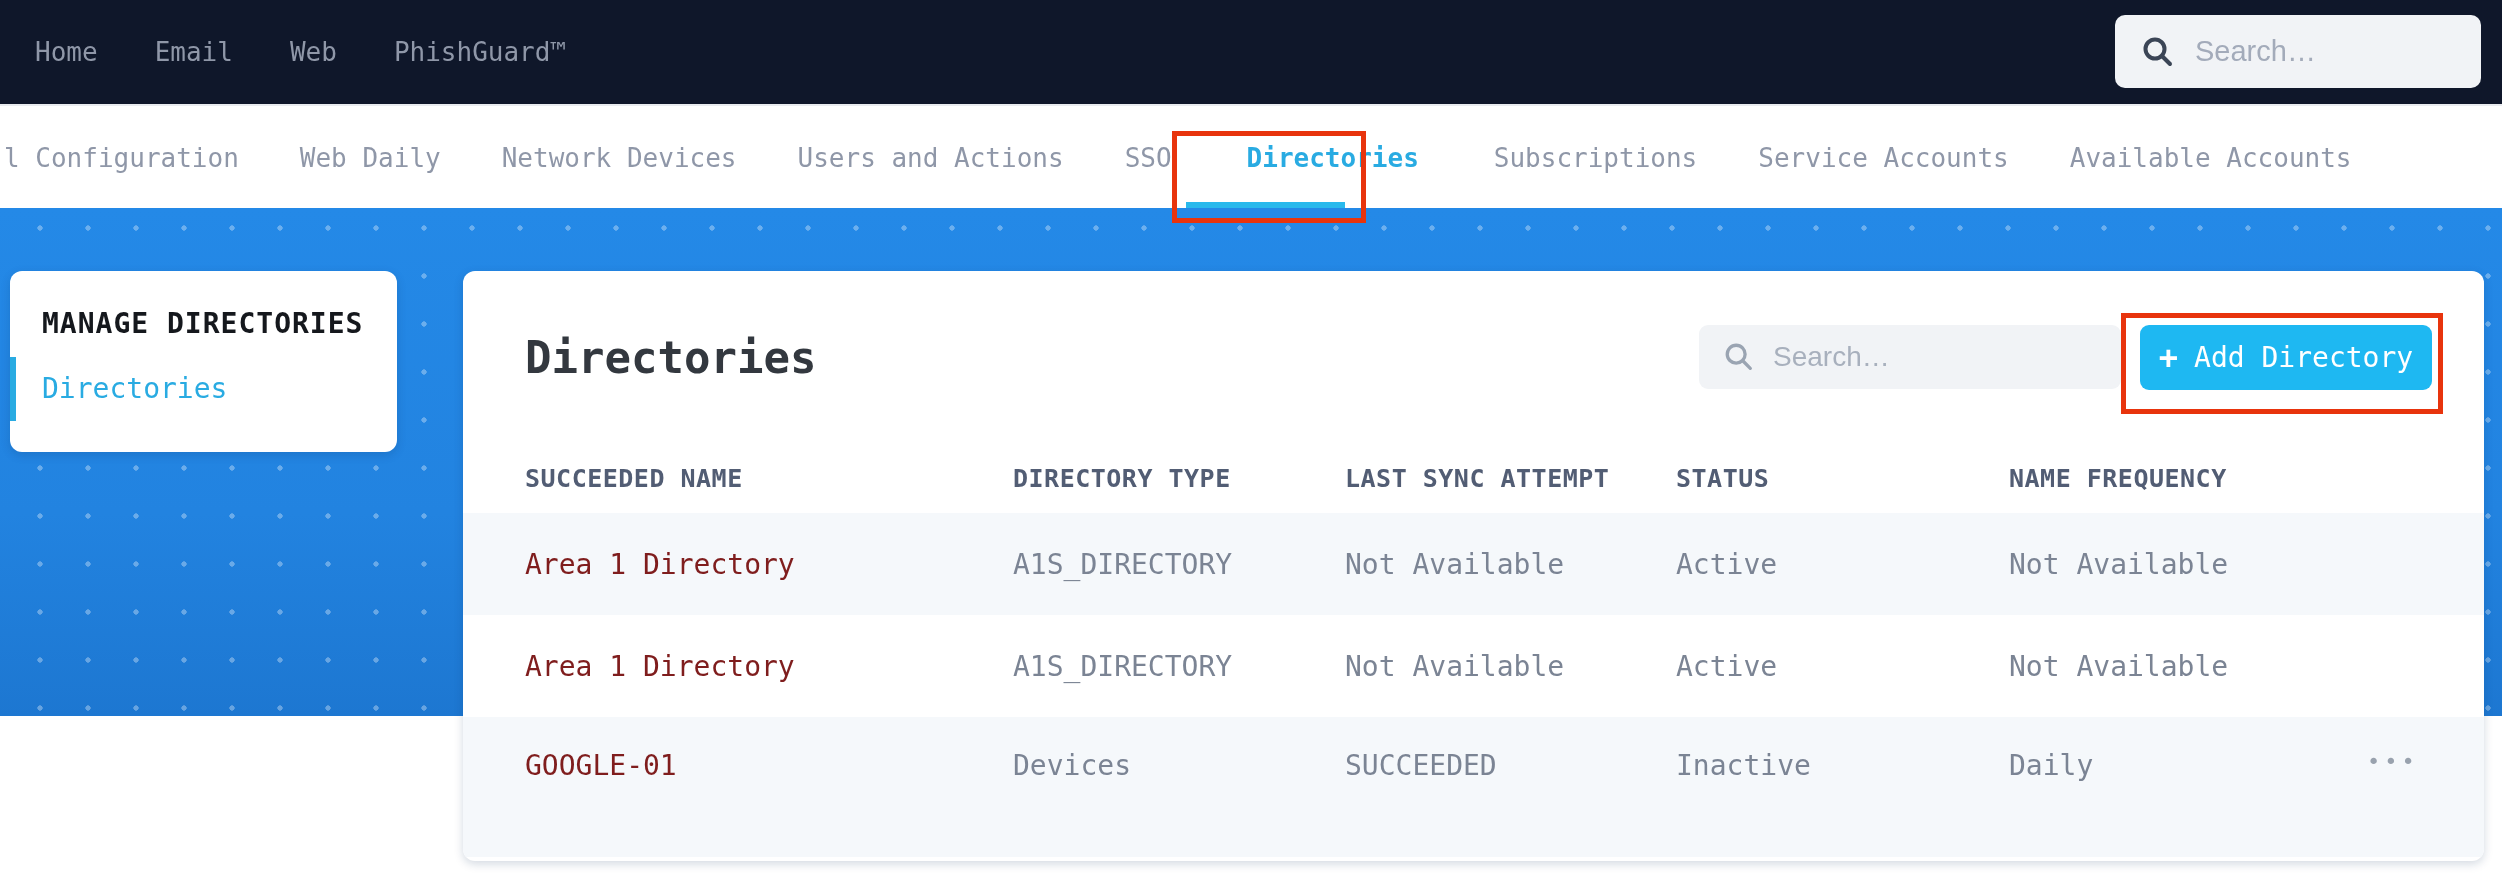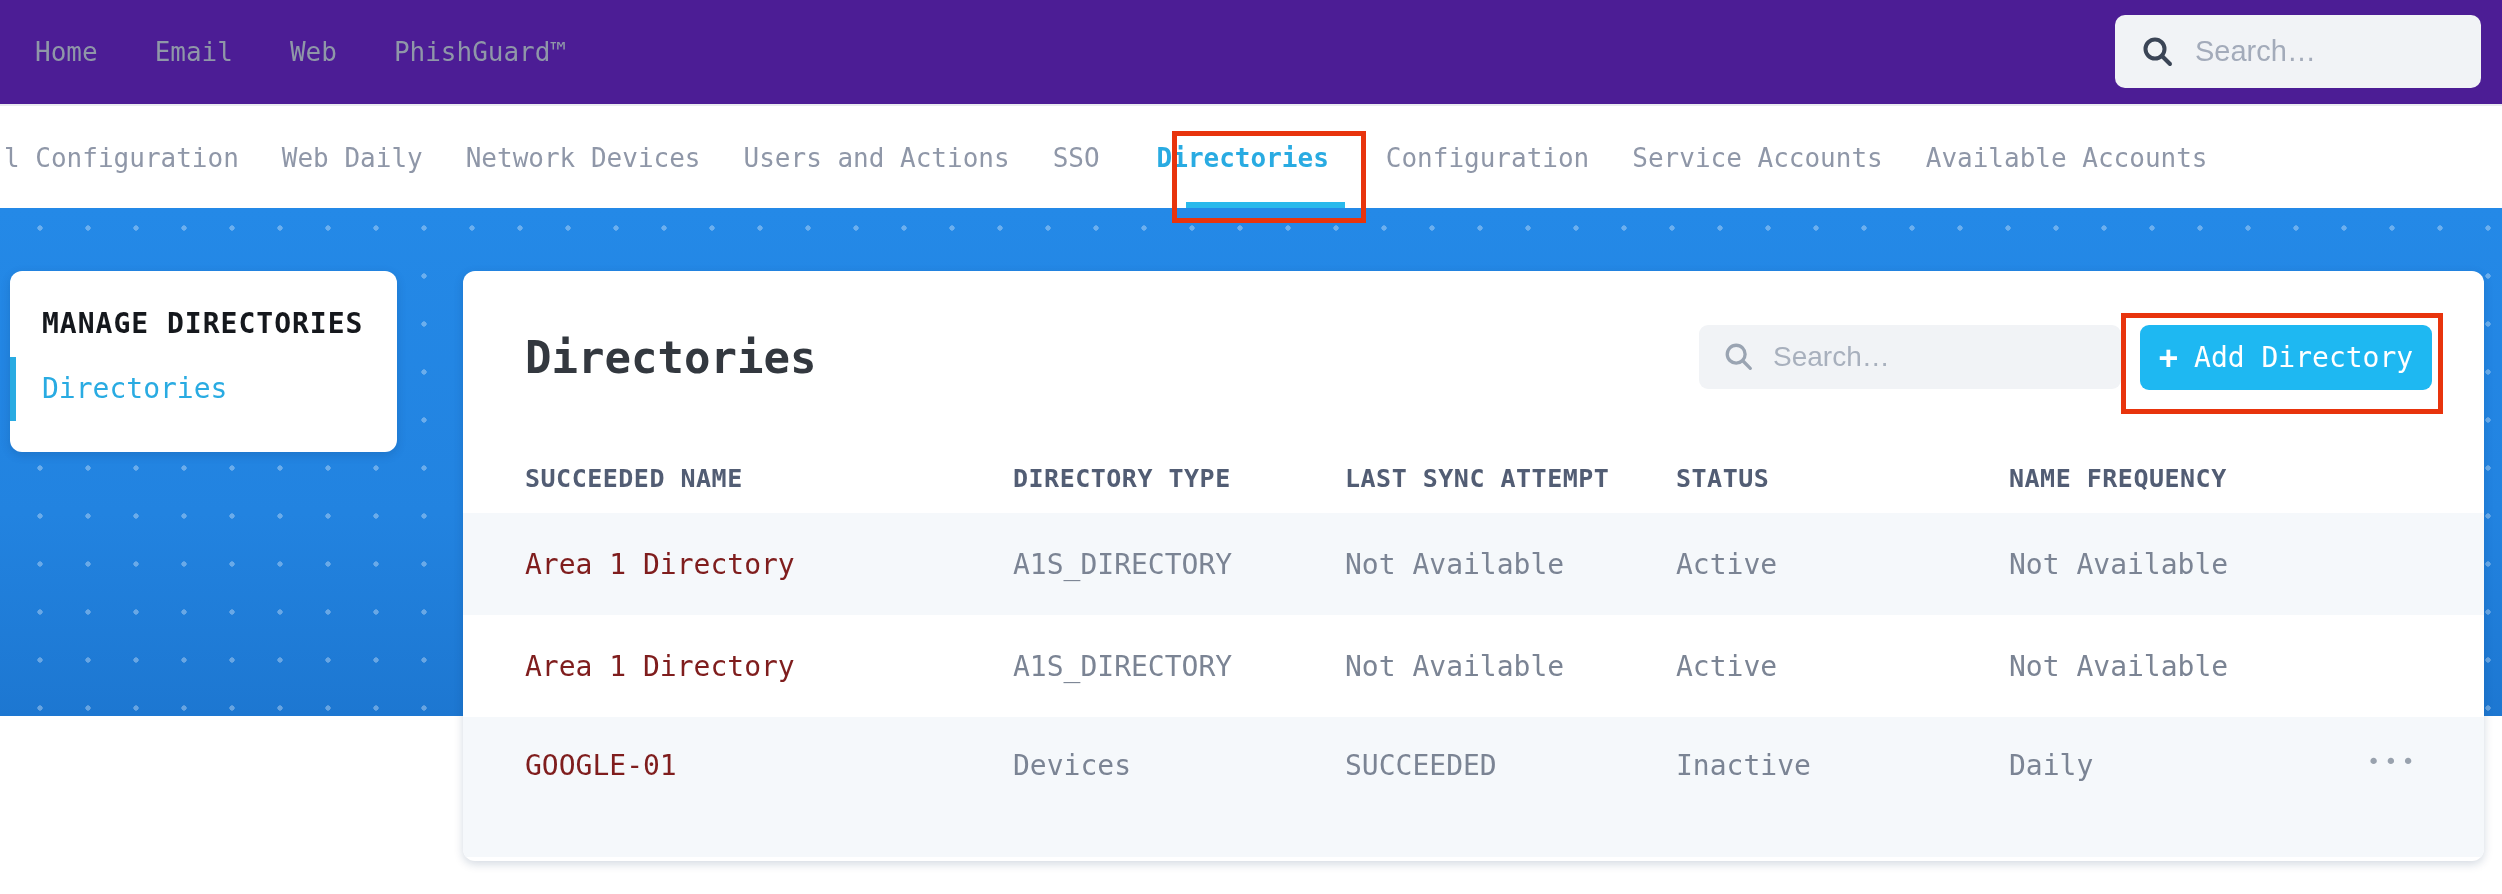--- a/index.html
+++ b/index.html
@@ -2,33 +2,33 @@
 <html><head>
 <meta charset="utf-8">
 <style>
   * { margin:0; padding:0; box-sizing:border-box; }
   html,body { width:2502px; height:894px; overflow:hidden; background:#fff;
               font-family:"DejaVu Sans Mono", monospace; }
   .stage { position:relative; width:2502px; height:894px; }
 
   
   .topbar { position:absolute; left:0; top:0; width:2502px; height:106px;
-            background:#4c1d95; border-bottom:2px solid #e9ebef;
+            background:#0f172a; border-bottom:2px solid #e9ebef;
             display:flex; align-items:center; }
   .topnav { display:flex; align-items:center; gap:57px; margin-left:35px; }
   .topnav-item { font-size:26px; color:#8f97a8; cursor:pointer; white-space:nowrap; }
   .topsearch { position:absolute; left:2115px; top:15px; width:366px; height:73px;
                background:#f1f3f6; border-radius:10px; display:flex; align-items:center;
                padding-left:26px; gap:20px; }
   .topsearch .mag { flex:0 0 auto; }
   .search-ph { font-family:"Liberation Sans", sans-serif; font-size:29px; color:#a3abba; }
 
   
   .subnav { position:absolute; left:0; top:108px; width:2502px; height:100px;
-            background:#ffffff; display:flex; align-items:center; gap:43px; }
+            background:#ffffff; display:flex; align-items:center; gap:61px; }
   .subnav-item { font-size:26px; color:#8f97a8; white-space:nowrap; cursor:pointer; }
   .subnav-item.first { margin-left:4px; }
   .subnav-item.active { color:#29abe2; font-weight:bold; padding:0 14px; }
   .tab-underline { position:absolute; left:1186px; top:202px; width:159px; height:6px;
                    background:#29b9ec; }
   .annot-box { position:absolute; border:5px solid #e8340d; background:transparent; z-index:30; }
   .annot-tab { left:1172px; top:131px; width:194px; height:92px; }
   .annot-btn { left:2121px; top:313px; width:322px; height:101px; }
 
   
@@ -100,21 +100,21 @@
     </div>
   </header>
 
   <nav class="subnav">
     <span class="subnav-item first">l Configuration</span>
     <span class="subnav-item">Web Daily</span>
     <span class="subnav-item">Network Devices</span>
     <span class="subnav-item">Users and Actions</span>
     <span class="subnav-item">SSO</span>
     <span class="subnav-item active">Directories</span>
-    <span class="subnav-item">Configuration</span>
+    <span class="subnav-item">Subscriptions</span>
     <span class="subnav-item">Service Accounts</span>
     <span class="subnav-item">Available Accounts</span>
   </nav>
   <div class="tab-underline"></div>
   <div class="annot-box annot-tab"></div>
 
   <main class="workspace">
 
     <aside class="sidecard">
       <h2>MANAGE DIRECTORIES</h2>

